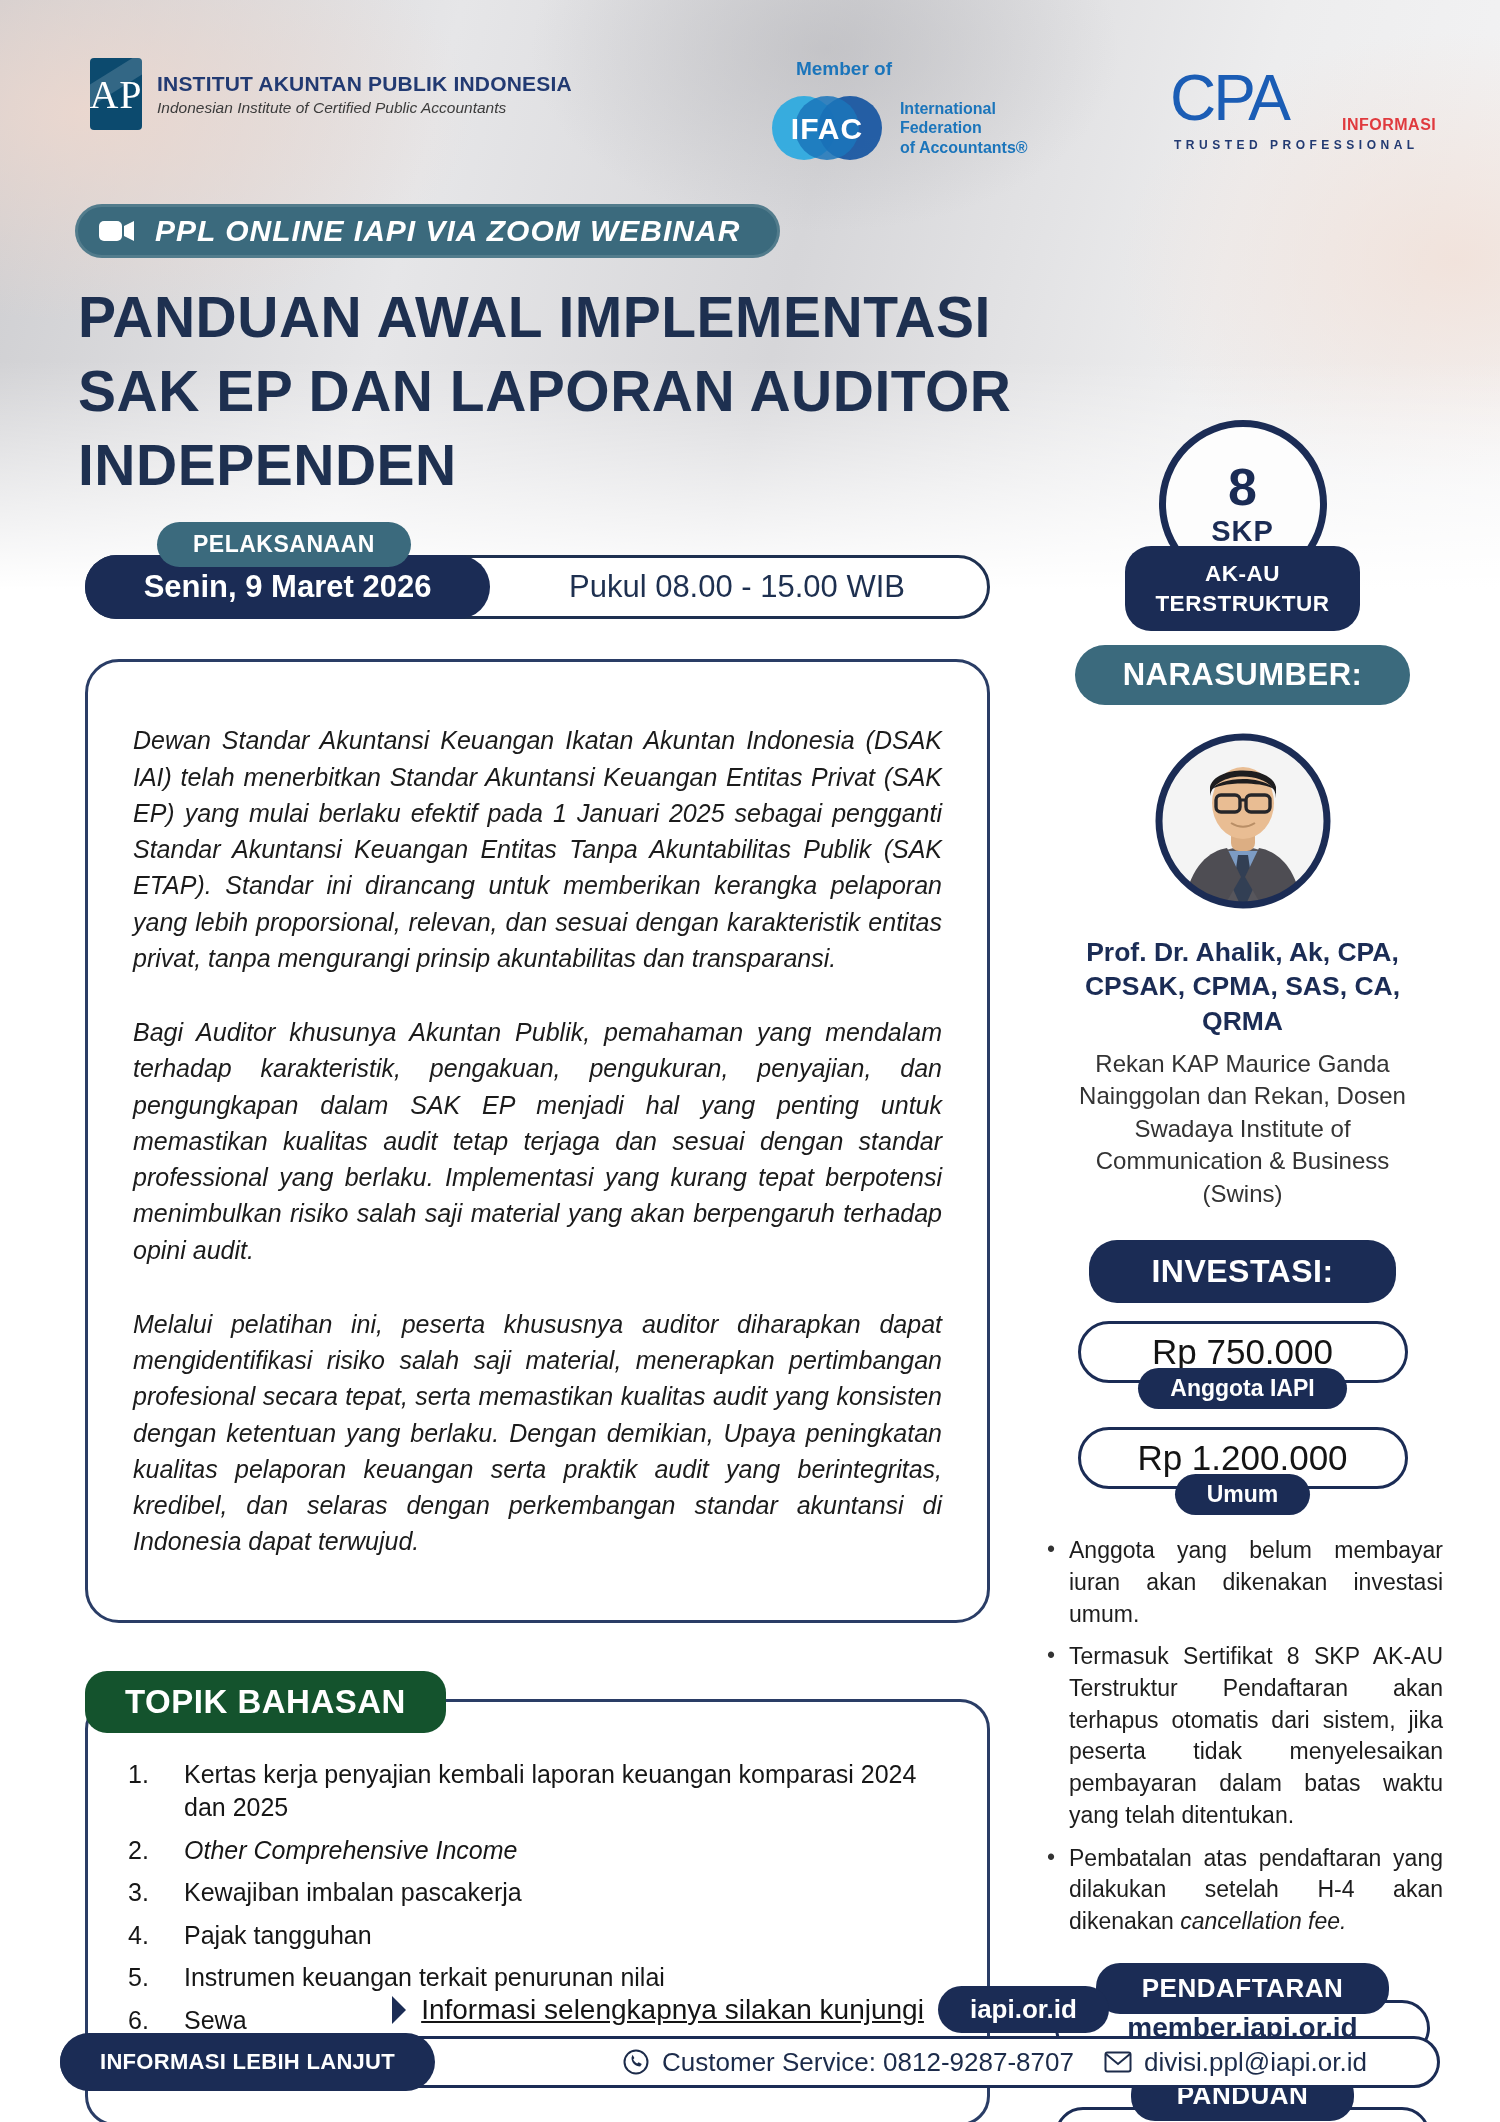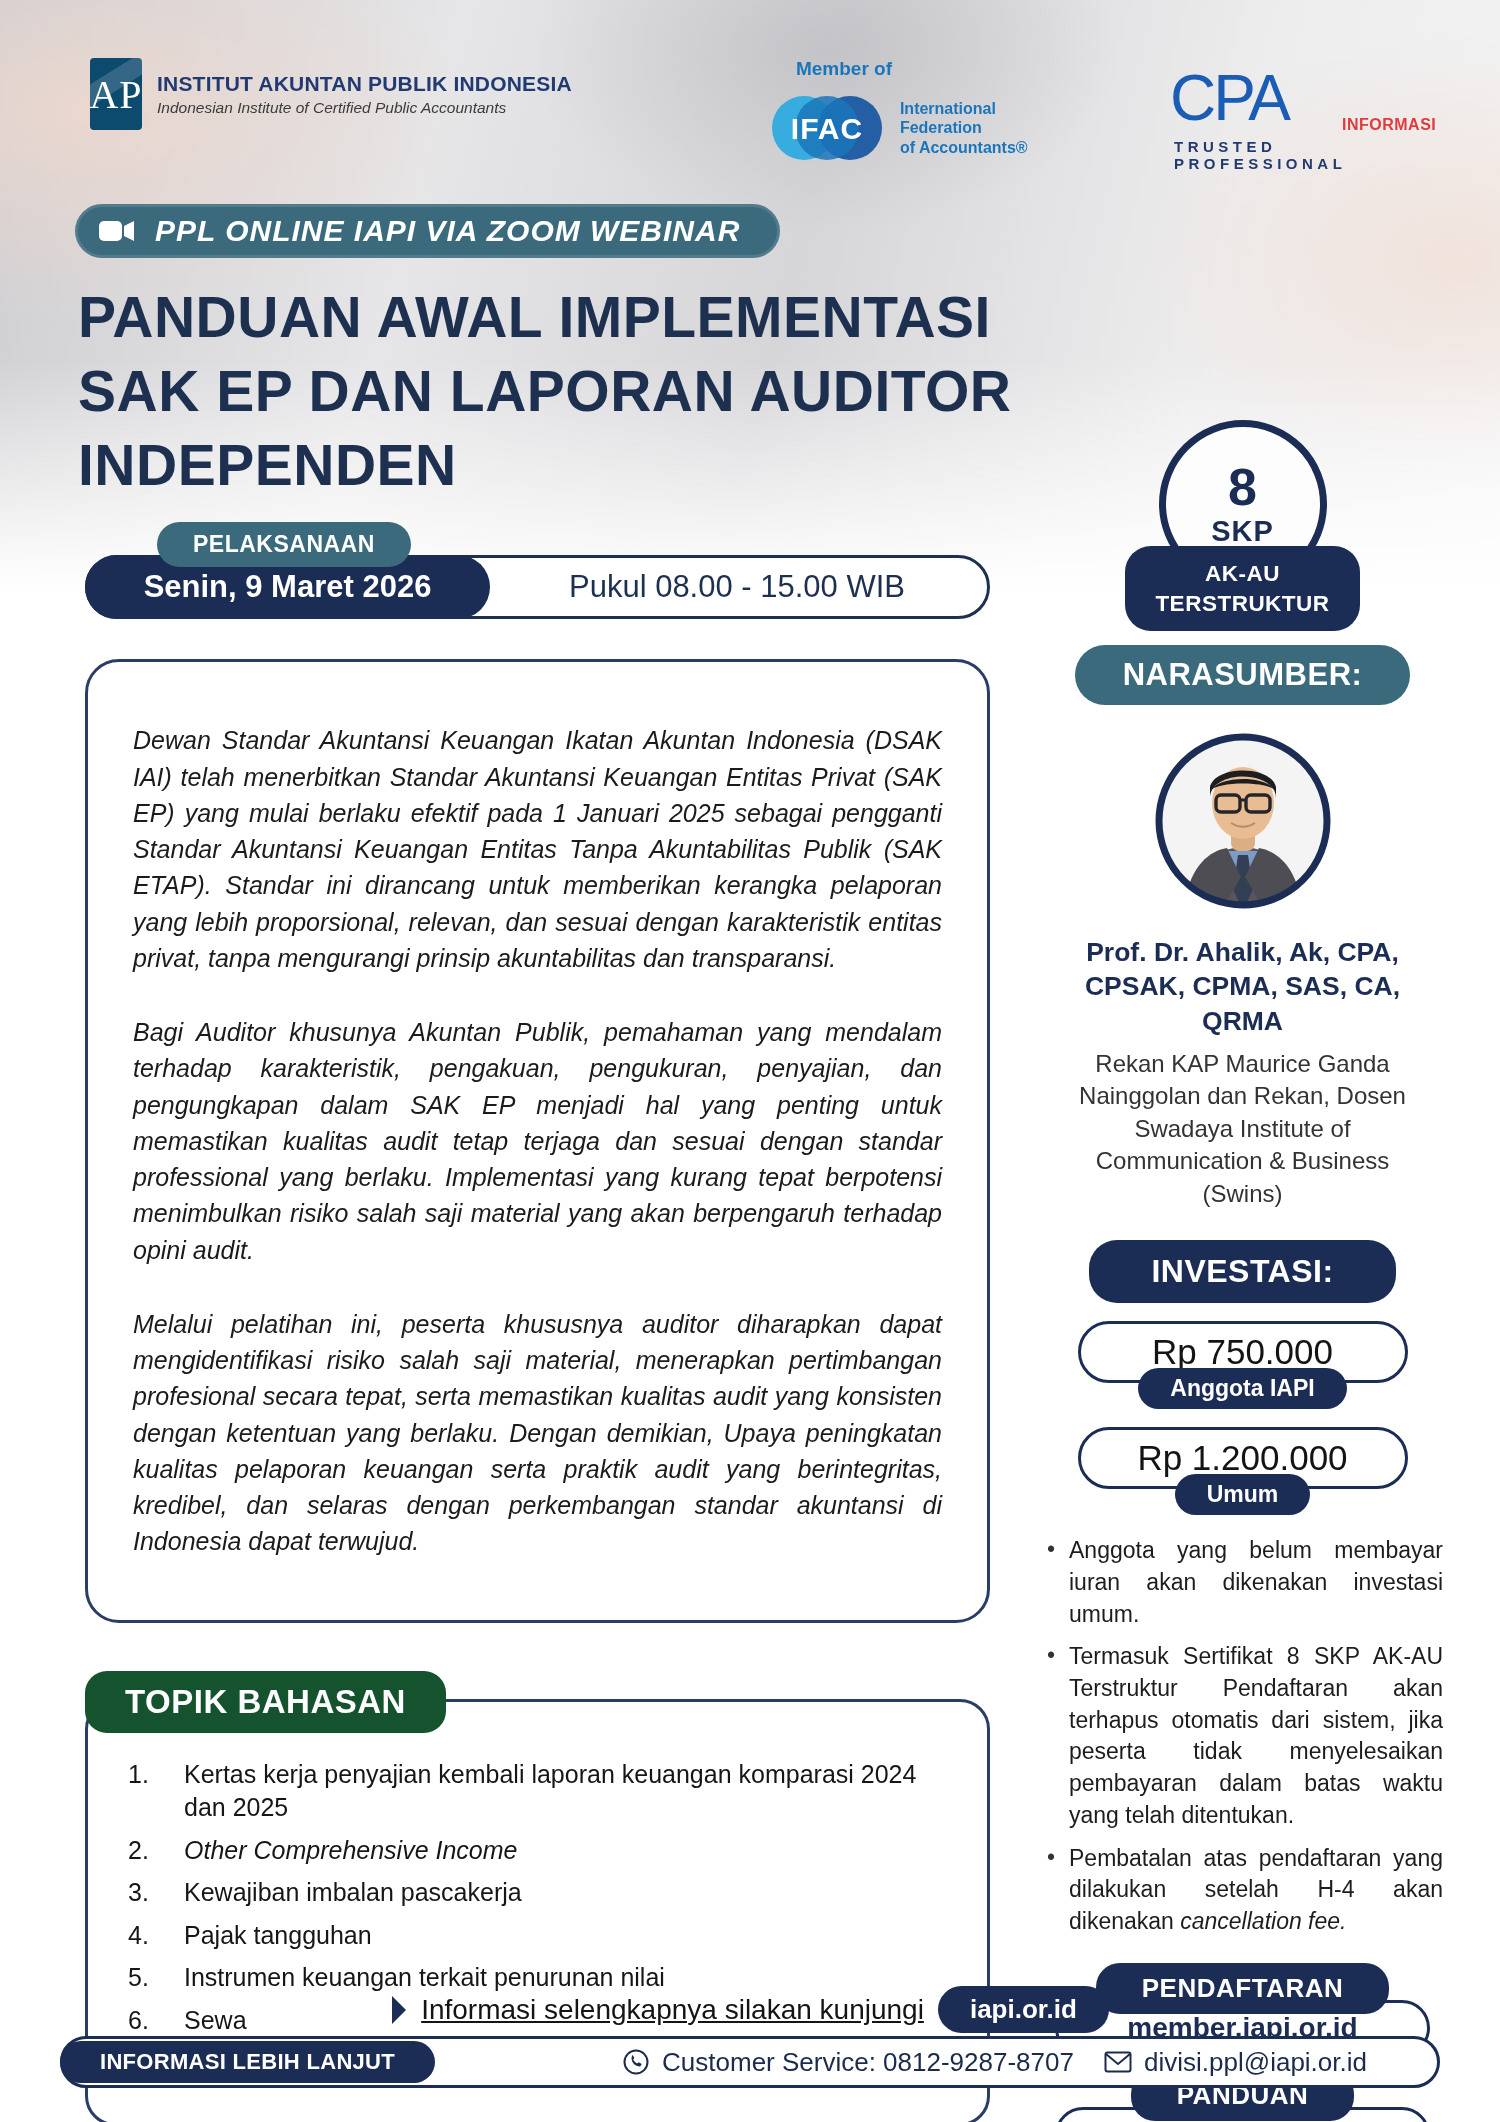--- a/index.html
+++ b/index.html
@@ -29,21 +29,21 @@
   .iapi-subname { color:#3c3c3c; font-size:15.5px; font-style:italic; margin-top:3px; }
 
   .ifac { margin-left:190px; width:300px; }
   .ifac-member { color:#1b75bb; font-weight:bold; font-size:19px; margin-left:34px; }
   .ifac-row { display:flex; align-items:center; gap:10px; margin-top:2px; }
   .ifac-desc { color:#1b75bb; font-size:16px; font-weight:bold; line-height:1.2; }
 
   .cpa { margin-left:auto; width:260px; text-align:left; position:relative; padding-top:8px; }
   .cpa-word { font-size:64px; font-weight:400; color:#1b5db5; letter-spacing:-3px; line-height:1; }
   .cpa-country { position:absolute; top:58px; left:172px; color:#e03a3e; font-weight:800; font-size:16px; letter-spacing:.5px; }
-  .cpa-tagline { color:#223a72; font-size:15px; font-weight:bold; letter-spacing:4.5px; margin-top:8px; margin-left:4px; }
+  .cpa-tagline { color:#223a72; font-size:12px; font-weight:bold; letter-spacing:4.5px; margin-top:8px; margin-left:4px; }
 
   
   .banner { position:relative; z-index:2; display:inline-flex; align-items:center; gap:20px;
     background:#3b6a7d; border-radius:40px; padding:10px 40px 10px 24px; margin:30px 0 0 75px;
     box-shadow:inset 0 0 0 3px rgba(255,255,255,.12); }
   .banner-text { color:#ffffff; font-size:30px; font-style:italic; font-weight:600; letter-spacing:1px; }
   .title { position:relative; z-index:2; margin:22px 0 0 78px; color:#1e3050; font-size:57px;
     font-weight:800; line-height:1.3; letter-spacing:.5px; }
   .title span { display:block; }
 
@@ -115,21 +115,21 @@
   
   .info-line { position:absolute; top:1986px; left:0; width:100%; display:flex; align-items:center;
     justify-content:center; gap:14px; z-index:3; }
   .info-text { font-size:28px; color:#141414;text-decoration:underline; }
   .site-pill { background:#1b2c55; color:#fff; font-weight:800; font-size:26px; padding:8px 32px;
     border-radius:26px; cursor:pointer; }
 
   .footer-bar { position:absolute; top:2036px; left:60px; right:60px; height:52px; display:flex; align-items:center;
     border:3px solid #1b2c55; border-radius:40px; background:#fff; z-index:3; }
   .footer-label { background:#1b2c55; color:#fff; font-weight:800; font-size:22px; letter-spacing:.3px;
-    height:42px; display:flex; align-items:center; padding:0 40px; border-radius:32px; margin:-3px; flex:none;text-align:right; }
+    height:58px; display:flex; align-items:center; padding:0 40px; border-radius:32px; margin:-3px; flex:none;text-align:right; }
   .footer-cs { display:flex; align-items:center; gap:12px; font-size:26px; color:#1c2b4a; margin-left:190px; }
   .footer-email { display:flex; align-items:center; gap:12px; font-size:26px; color:#1c2b4a; margin-left:auto; margin-right:70px; }
 </style>
 </head>
 <body>
 
 <div class="page">
   <div class="bg-photo"></div>
   <div class="bg-fade"></div>
 

